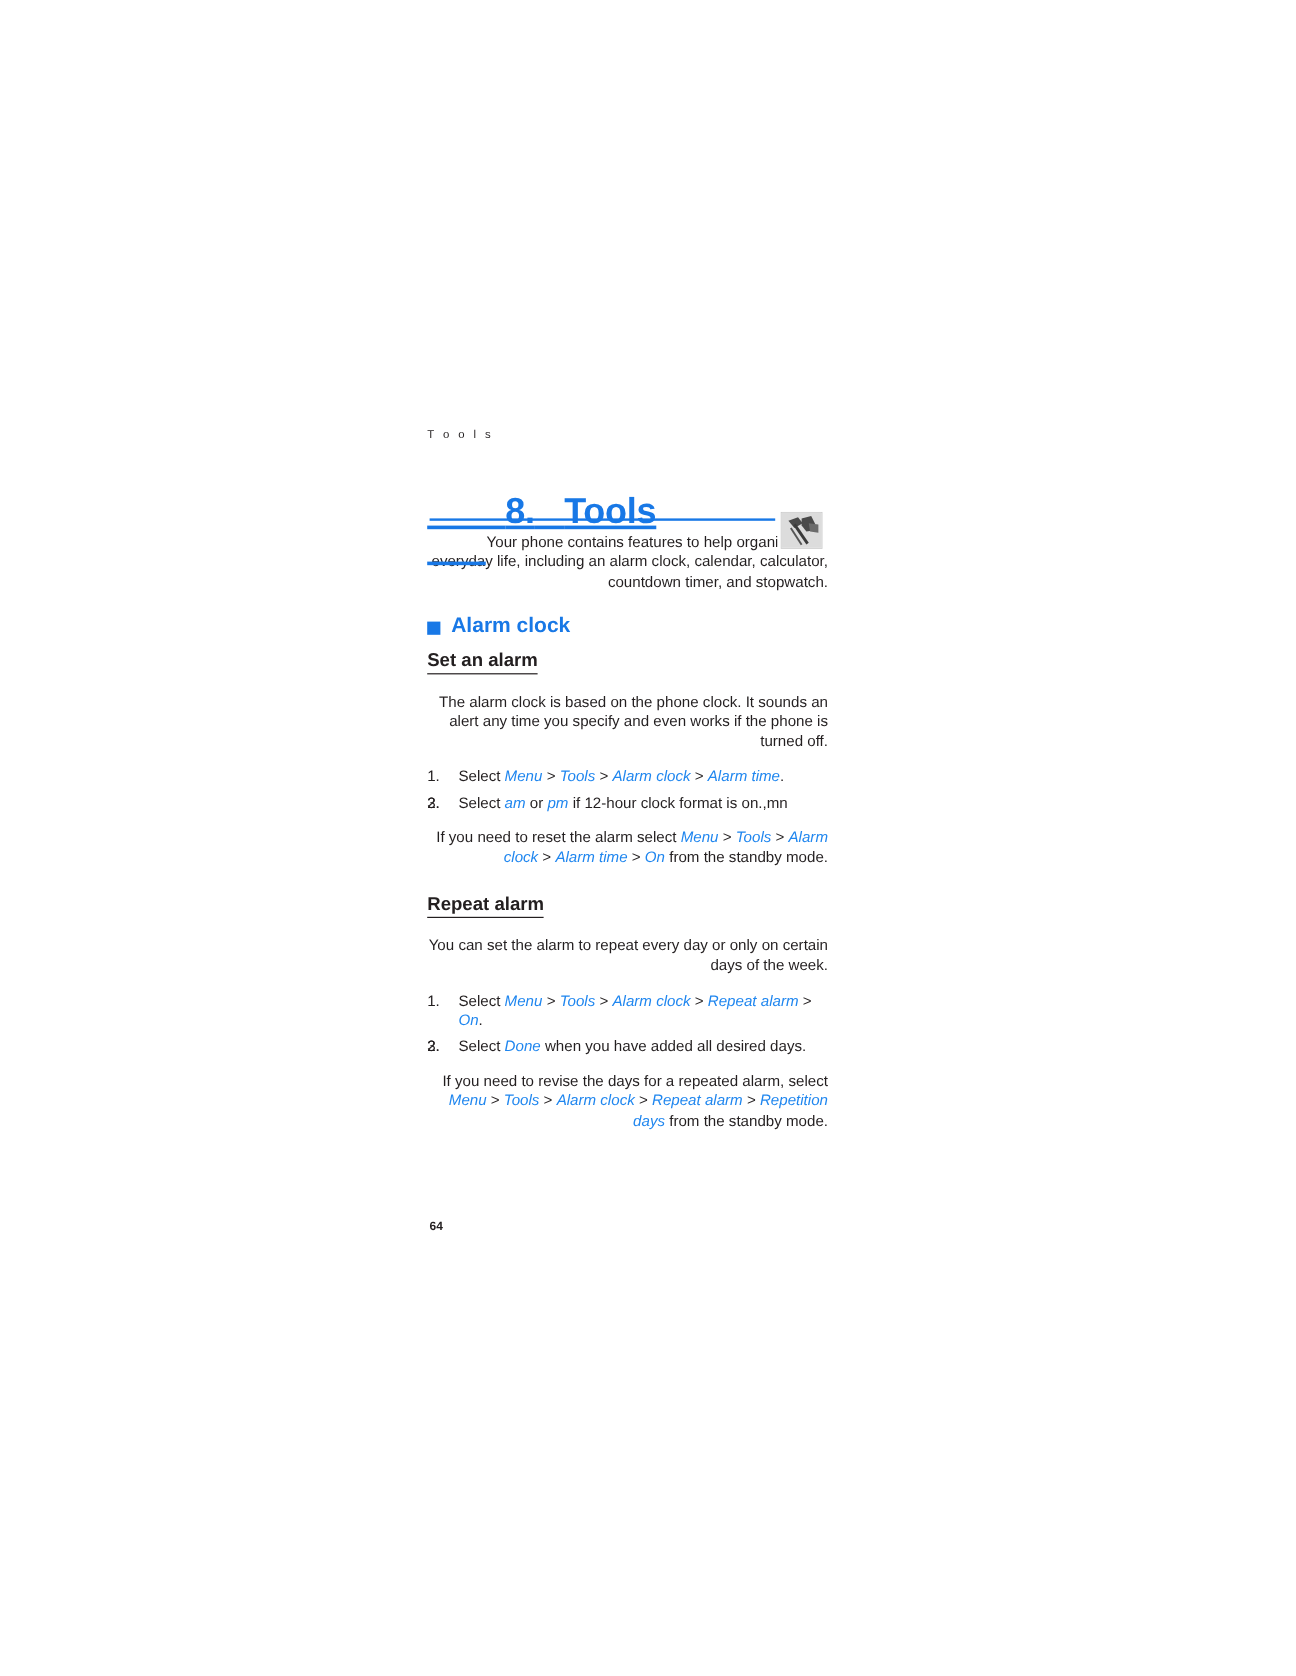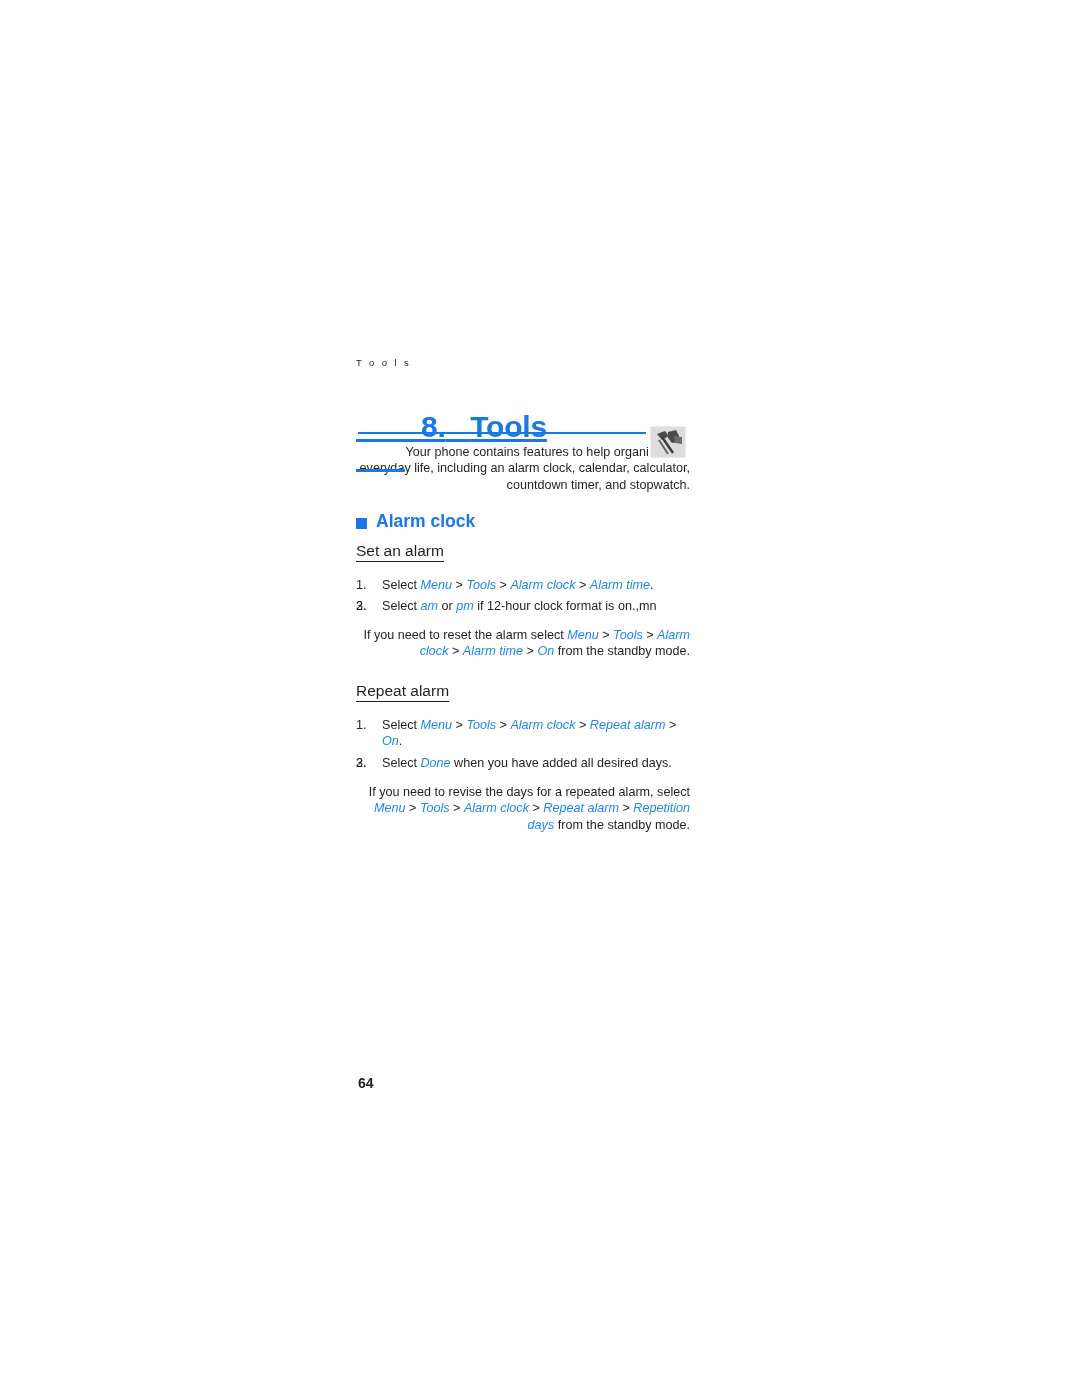--- a/index.html
+++ b/index.html
@@ -100,21 +100,21 @@
     width: 11px;
     height: 11px;
     background: #1878e6;
     flex: 0 0 auto;
     position: relative;
     top: 1px;
   }
 
   h3.subsection {
     font-size: 15.5px;
-    font-weight: 400;
+    font-weight: 700;
     color: #231f20;
     margin: 0 0 8px 0;
     line-height: 1.15;
     display: inline-block;
     border-bottom: 1.6px solid #231f20;
     padding-bottom: 1px;
   }
   .subsection-wrap { margin: 0 0 7px 0; }
   .subsection-wrap.spaced { margin-top: 22px; }
 
@@ -152,22 +152,22 @@
     width: 15px;
     height: 13px;
     vertical-align: -2px;
     margin: 0 7px;
   }
   .bell svg { display: block; }
 
   .page-number {
     position: absolute;
     left: 358px;
-    top: 1076px;
-    font-size: 14px;
+    top: 1018px;
+    font-size: 10px;
     font-weight: 600;
     color: #231f20;
     line-height: 1;
   }
 </style>
 </head>
 <body>
 
 <div class="page">
 
@@ -197,27 +197,29 @@
     </div>
 
     <p class="body">Your phone contains features to help organize your everyday life, including an alarm clock, calendar, calculator, countdown timer, and stopwatch.</p>
 
     <div>
         <h2 class="section">
           <span class="sq"></span>
           <span>Alarm clock</span>
         </h2>
         <div class="subsection-wrap"><h3 class="subsection">Set an alarm</h3></div>
+        <p class="body">The alarm clock is based on the phone clock. It sounds an alert any time you specify and even works if the phone is turned off.</p>
         <ol class="steps">
           <li><span class="num">1.</span><span><span>Select </span><span class="ui">Menu</span><span class="sep"> &gt; </span><span class="ui">Tools</span><span class="sep"> &gt; </span><span class="ui">Alarm clock</span><span class="sep"> &gt; </span><span class="ui">Alarm time</span><span>.</span></span></li>
           <li><span class="num">2.</span></li>
           <li><span class="num">3.</span><span><span>Select </span><span class="ui">am</span><span> or </span><span class="ui">pm</span><span> if 12-hour clock format is on.,mn</span></span></li>
         </ol>
         <p class="body"><span>If you need to reset the alarm select </span><span class="ui">Menu</span><span class="sep"> &gt; </span><span class="ui">Tools</span><span class="sep"> &gt; </span><span class="ui">Alarm clock</span><span class="sep"> &gt; </span><span class="ui">Alarm time</span><span class="sep"> &gt; </span><span class="ui">On</span><span> from the standby mode.</span></p>
         <div class="subsection-wrap spaced"><h3 class="subsection">Repeat alarm</h3></div>
+        <p class="body">You can set the alarm to repeat every day or only on certain days of the week.</p>
         <ol class="steps">
           <li><span class="num">1.</span><span><span>Select </span><span class="ui">Menu</span><span class="sep"> &gt; </span><span class="ui">Tools</span><span class="sep"> &gt; </span><span class="ui">Alarm clock</span><span class="sep"> &gt; </span><span class="ui">Repeat alarm</span><span class="sep"> &gt; </span><span class="ui">On</span><span>.</span></span></li>
           <li><span class="num">2.</span></li>
           <li><span class="num">3.</span><span><span>Select </span><span class="ui">Done</span><span> when you have added all desired days.</span></span></li>
         </ol>
         <p class="body"><span>If you need to revise the days for a repeated alarm, select </span><span class="ui">Menu</span><span class="sep"> &gt; </span><span class="ui">Tools</span><span class="sep"> &gt; </span><span class="ui">Alarm clock</span><span class="sep"> &gt; </span><span class="ui">Repeat alarm</span><span class="sep"> &gt; </span><span class="ui">Repetition days</span><span> from the standby mode.</span></p>
       </div>
 
   </div>
 

